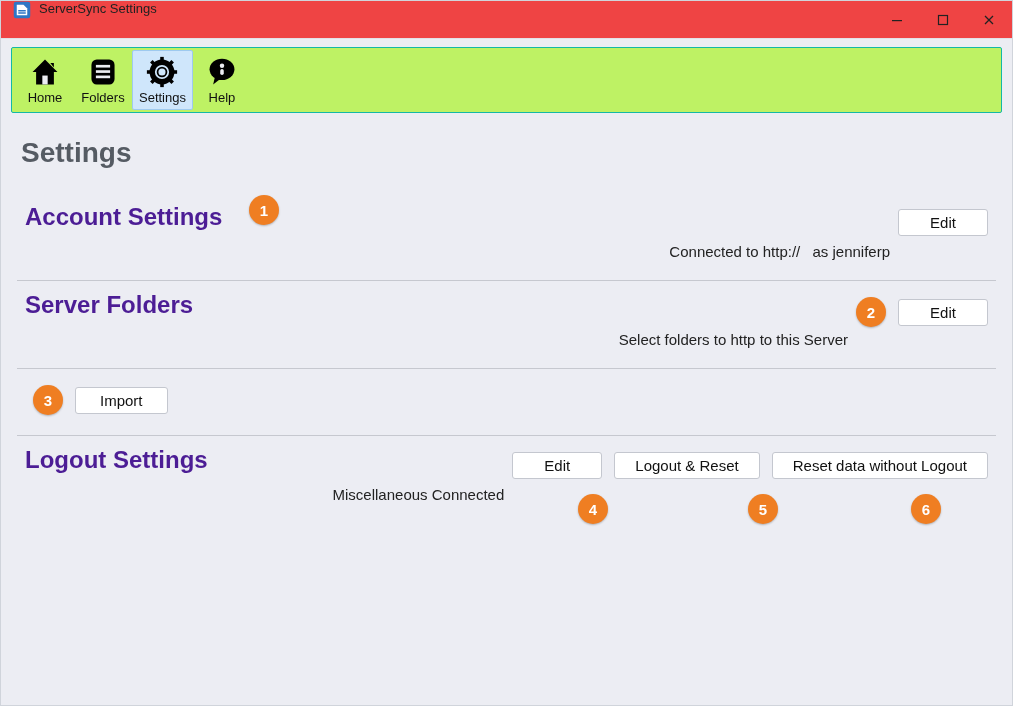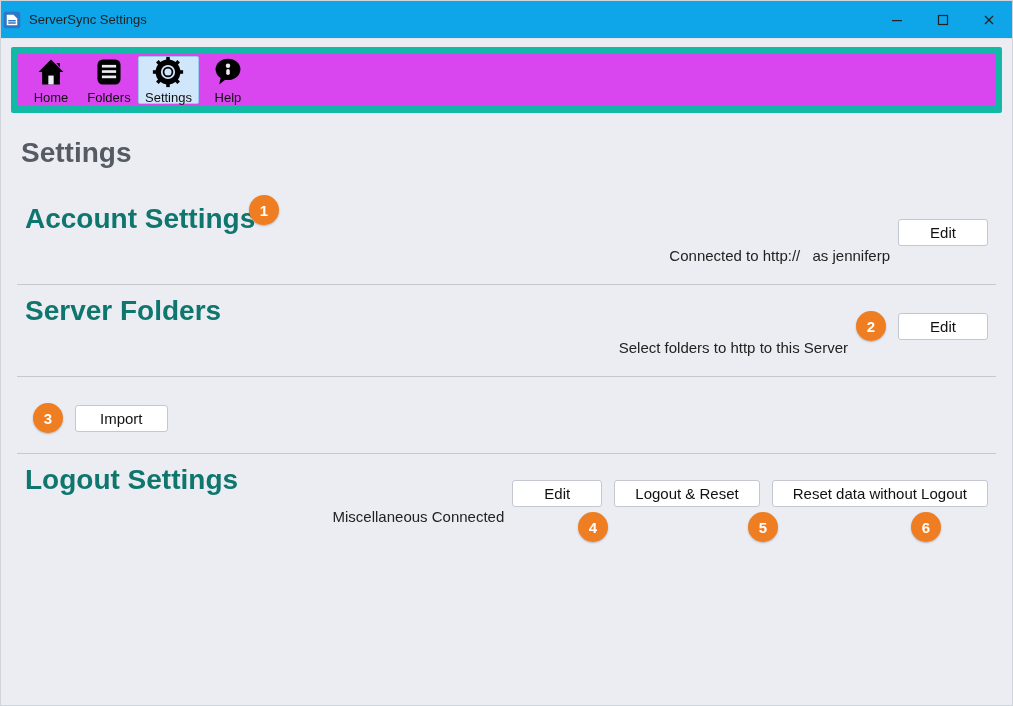--- a/index.html
+++ b/index.html
@@ -16,24 +16,23 @@
     height: 706px;
     border: 1px solid #d0d4db;
     background: #ecedf3;
     display: flex;
     flex-direction: column;
   }
   
   .titlebar {
     height: 38px;
     display: flex;
-    align-items: center;
-    background: #0ea5e9;
+    background: #ef4444;
     border-bottom: 1px solid #e2e2e7;
-    padding-left: 2px;
+    padding-left: 12px;
   }
   .titlebar .app-icon {
     width: 18px; height: 18px;
     margin-right: 8px;
   }
   .titlebar .title {
     font-size: 13px;
     color: #222;
   }
   .titlebar .spacer { flex: 1; }
@@ -45,22 +44,22 @@
     background: transparent;
     border: none;
     cursor: pointer;
   }
 
   
   .toolbar-wrap {
     padding: 8px 10px 0 10px;
   }
   .toolbar {
-    background: #d946ef;
-    border: 7px solid #14b8a6;
+    background: #bef264;
+    border: 1px solid #14b8a6;
     border-radius: 2px;
     height: 66px;
     display: flex;
     align-items: stretch;
     padding: 2px 4px;
   }
   .toolbar .tbtn {
     display: flex;
     flex-direction: column;
     align-items: center;
@@ -107,35 +106,35 @@
   .section:last-of-type { border-bottom: none; }
 
   .section-header {
     display: flex;
     align-items: flex-start;
   }
   .section-title-col {
     flex: 1;
   }
   .section-title {
-    font-size: 28px;
+    font-size: 24px;
     font-weight: 600;
-    color: #0f766e;
+    color: #4c1d95;
     margin-bottom: 12px;
   }
   .section-sub {
     font-size: 15px;
     color: #222;
     text-align: right;
   }
   .section-actions {
     display: flex;
     gap: 12px;
     align-items: center;
-    margin-top: 16px;
+    margin-top: 6px;
     padding-left: 8px;
   }
   .btn {
     background: #fff;
     border: 1px solid #c4c7cf;
     border-radius: 3px;
     padding: 4px 24px;
     font-size: 15px;
     color: #111;
     cursor: pointer;

